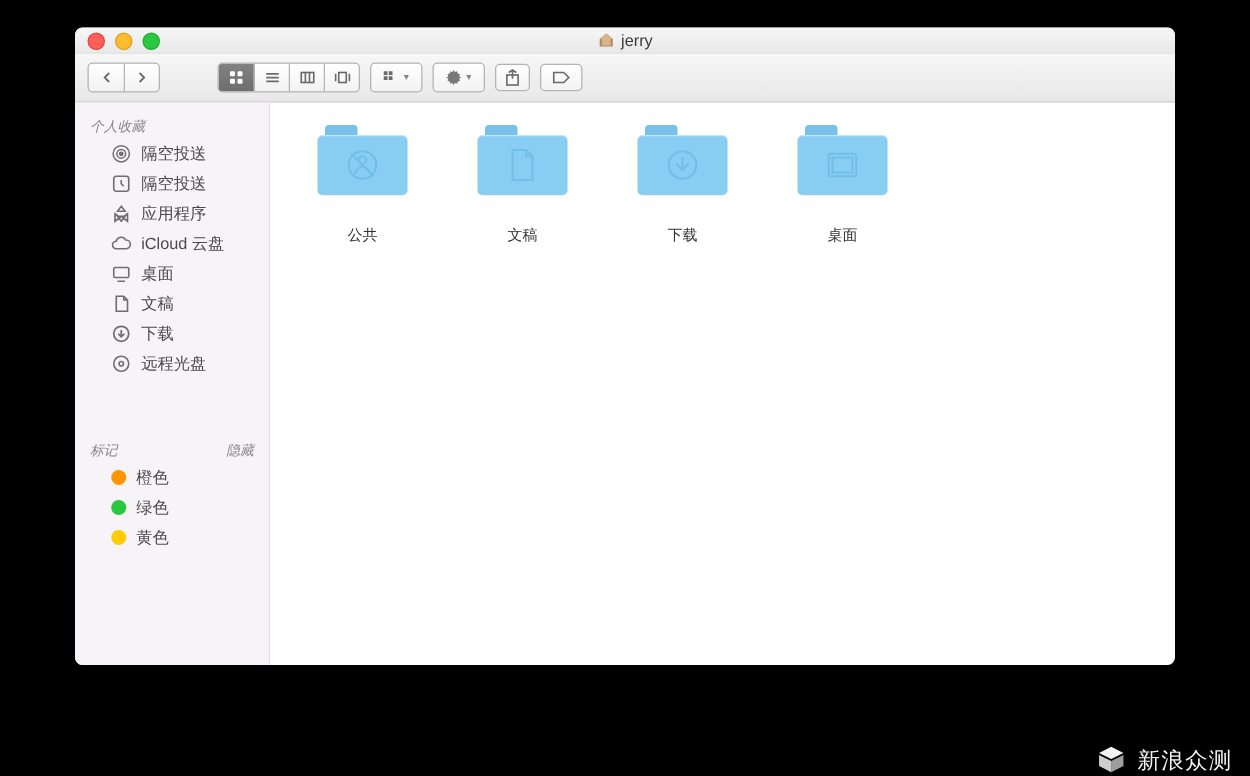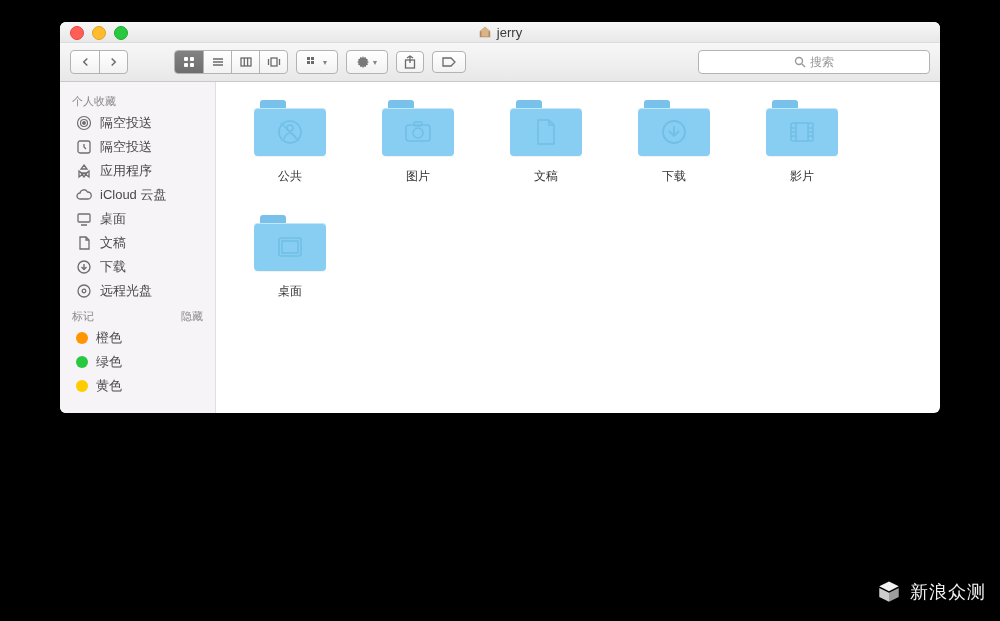--- a/index.html
+++ b/index.html
@@ -8,52 +8,52 @@
     --sidebar-bg:#f6f4f6;
     --sidebar-text:#4a4a4a;
     --section-text:#888;
     --folder-blue:#88cdf2;
     --folder-tab:#78c1ea;
     --btn-border:#b3b3b3;
     --btn-bg:linear-gradient(#ffffff,#f2f2f2);
     --btn-bg-active:linear-gradient(#828282,#6e6e6e);
   }
   html,body{margin:0;height:100%;background:#000;font-family:-apple-system,"Helvetica Neue",Arial,sans-serif;font-size:13px;color:#333;}
-  .window{position:absolute;left:60px;top:22px;width:880px;height:391px;border-radius:6px;overflow:hidden;box-shadow:0 20px 60px rgba(0,0,0,.55),0 0 0 1px rgba(0,0,0,.2);background:#fff;display:flex;flex-direction:column;}
+  .window{position:absolute;left:60px;top:22px;width:880px;height:510px;border-radius:6px;overflow:hidden;box-shadow:0 20px 60px rgba(0,0,0,.55),0 0 0 1px rgba(0,0,0,.2);background:#fff;display:flex;flex-direction:column;}
   .titlebar{height:20px;background:var(--toolbar-bg);display:flex;align-items:center;justify-content:center;position:relative;border-bottom:1px solid #dcdcdc;}
   .traffic{position:absolute;left:10px;top:4px;display:flex;gap:8px;}
   .traffic span{width:12px;height:12px;border-radius:50%;display:block;}
   .tl-close{background:#ff5f57;border:1px solid #e2463f;}
   .tl-min{background:#ffbd2e;border:1px solid #dfa123;}
   .tl-max{background:#28c940;border:1px solid #1dad2b;}
   .title-center{display:flex;align-items:center;gap:5px;font-size:13px;color:#3a3a3a;}
   .toolbar{height:38px;background:var(--toolbar-bg);border-bottom:1px solid var(--mac-border);display:flex;align-items:center;padding:0 10px;gap:8px;}
   .seg{display:flex;border:1px solid var(--btn-border);border-radius:4px;overflow:hidden;background:var(--btn-bg);height:22px;}
   .seg button,.tbtn{border:none;background:transparent;width:28px;height:22px;display:flex;align-items:center;justify-content:center;color:#555;cursor:default;}
   .seg button+button{border-left:1px solid var(--btn-border);}
   .seg .active{background:var(--btn-bg-active);color:#fff;}
   .tbtn{border:1px solid var(--btn-border);border-radius:4px;background:var(--btn-bg);}
   .dropdown-caret{font-size:7px;margin-left:2px;opacity:.7;}
   .search{flex:0 0 230px;height:22px;border:1px solid var(--btn-border);border-radius:4px;background:#fff;display:flex;align-items:center;justify-content:center;color:#9a9a9a;gap:4px;font-size:12px;margin-left:auto;}
   .body{flex:1;display:flex;min-height:0;}
   .sidebar{width:155px;background:var(--sidebar-bg);border-right:1px solid #e0dee0;overflow:auto;padding:6px 0 10px;color:var(--sidebar-text);}
-  .section-hdr{font-size:11px;color:var(--section-text);padding:6px 12px 2px;display:flex;justify-content:space-between;align-items:baseline;}
-  .section-hdr .hide{font-size:11px;color:var(--section-text);}
-  .side-item{display:flex;align-items:center;gap:8px;padding:3px 12px 3px 16px;font-size:13px;}
+  .section-hdr{font-size:11px;color:var(--section-text);padding:6px 12px 2px;display:flex;justify-content:space-between;align-items:baseline;font-style:italic;}
+  .section-hdr .hide{font-size:11px;color:var(--section-text);margin-top:44px;}
+  .side-item{display:flex;align-items:center;gap:8px;padding:3px 12px 3px 16px;font-size:13px;margin-left:13px;}
   .side-item .sicon{width:16px;height:16px;display:flex;align-items:center;justify-content:center;color:#6f6f6f;}
   .tag-dot{width:12px;height:12px;border-radius:50%;}
   .content{flex:1;overflow:auto;padding:18px 10px;}
   .grid{display:grid;grid-template-columns:repeat(5,128px);gap:30px 0;}
-  .item{display:flex;flex-direction:column;align-items:center;gap:12px;}
+  .item{display:flex;flex-direction:column;align-items:center;gap:24px;}
   .item .label{font-size:12px;color:#333;}
   .folder{width:72px;height:56px;position:relative;}
   .folder .tab{position:absolute;top:0;left:6px;width:26px;height:10px;background:var(--folder-tab);border-radius:3px 3px 0 0;}
   .folder .bodyf{position:absolute;top:8px;left:0;right:0;bottom:0;background:var(--folder-blue);border-radius:4px;box-shadow:inset 0 1px 0 rgba(255,255,255,.5),0 1px 0 rgba(0,0,0,.05);display:flex;align-items:center;justify-content:center;color:#5fb4dd;}
   .folder .glyph{opacity:.55;}
-  .watermark{position:fixed;right:14px;bottom:16px;color:#fff;font-size:18px;display:flex;align-items:center;gap:8px;opacity:.95;letter-spacing:1px;}
+  .watermark{position:fixed;right:14px;bottom:0;color:#fff;font-size:18px;display:flex;align-items:center;gap:8px;opacity:.95;letter-spacing:1px;}
   .wm-cube{width:26px;height:26px;position:relative;}
   svg{display:block;}
 </style>
 </head>
 <body>
 
 <div class="window">
 
   <div class="titlebar">
     <div class="traffic">
@@ -145,27 +145,20 @@
           <rect x="1.5" y="5" width="9" height="8"></rect>
         </svg>
     </button>
 
     <button class="tbtn" style="width:34px">
       <svg width="16" height="12" viewBox="0 0 16 12" fill="none" stroke="#6a6a6a" stroke-width="1.3">
           <path d="M2 2h8l4 4-4 4H2z"></path>
         </svg>
     </button>
 
-    <div class="search">
-      <svg width="12" height="12" viewBox="0 0 12 12" fill="none" stroke="#9a9a9a" stroke-width="1.4">
-          <circle cx="5" cy="5" r="3.5"></circle>
-          <line x1="8" y1="8" x2="11" y2="11"></line>
-        </svg>
-      <span>搜索</span>
-    </div>
   </div>
 
   <div class="body">
     <div class="sidebar" id="sidebar">
         <div class="section-hdr">
           <span>个人收藏</span>
         </div>
         <div class="side-item">
           <span class="sicon">
             <svg width="16" height="16" viewBox="0 0 16 16" fill="none" stroke="#6f6f6f" stroke-width="1.2">
@@ -264,35 +257,20 @@
                   <svg width="30" height="30" viewBox="0 0 30 30" fill="none" stroke="currentColor" stroke-width="1.6">
                     <circle cx="15" cy="15" r="11"></circle>
                     <circle cx="15" cy="11" r="3"></circle>
                     <path d="M9 22c1-4 4-6 6-6s5 2 6 6"></path>
                     <line x1="6" y1="6" x2="24" y2="24"></line>
                   </svg>
                 </div>
               </div>
             </div>
             <div class="label">公共</div>
-          </div>
-          <div class="item">
-            <div class="folder">
-              <div class="tab"></div>
-              <div class="bodyf">
-                <div class="glyph">
-                  <svg width="30" height="24" viewBox="0 0 30 24" fill="none" stroke="currentColor" stroke-width="1.6">
-                    <rect x="3" y="5" width="24" height="16" rx="3"></rect>
-                    <circle cx="15" cy="13" r="5"></circle>
-                    <rect x="11" y="2" width="8" height="4" rx="1"></rect>
-                  </svg>
-                </div>
-              </div>
-            </div>
-            <div class="label">图片</div>
           </div>
           <div class="item">
             <div class="folder">
               <div class="tab"></div>
               <div class="bodyf">
                 <div class="glyph">
                   <svg width="22" height="28" viewBox="0 0 22 28" fill="none" stroke="currentColor" stroke-width="1.6">
                     <path d="M3 2h11l5 5v19H3z"></path>
                     <path d="M14 2v5h5"></path>
                   </svg>
@@ -315,41 +293,20 @@
             </div>
             <div class="label">下载</div>
           </div>
           <div class="item">
             <div class="folder">
               <div class="tab"></div>
               <div class="bodyf">
                 <div class="glyph">
                   <svg width="28" height="24" viewBox="0 0 28 24" fill="none" stroke="currentColor" stroke-width="1.6">
                     <rect x="3" y="3" width="22" height="18" rx="2"></rect>
-                    <line x1="8" y1="3" x2="8" y2="21"></line>
-                    <line x1="20" y1="3" x2="20" y2="21"></line>
-                    <line x1="3" y1="8" x2="8" y2="8"></line>
-                    <line x1="3" y1="12" x2="8" y2="12"></line>
-                    <line x1="3" y1="16" x2="8" y2="16"></line>
-                    <line x1="20" y1="8" x2="25" y2="8"></line>
-                    <line x1="20" y1="12" x2="25" y2="12"></line>
-                    <line x1="20" y1="16" x2="25" y2="16"></line>
-                  </svg>
-                </div>
-              </div>
-            </div>
-            <div class="label">影片</div>
-          </div>
-          <div class="item">
-            <div class="folder">
-              <div class="tab"></div>
-              <div class="bodyf">
-                <div class="glyph">
-                  <svg width="28" height="24" viewBox="0 0 28 24" fill="none" stroke="currentColor" stroke-width="1.6">
-                    <rect x="3" y="3" width="22" height="18" rx="2"></rect>
                     <rect x="6" y="6" width="16" height="12"></rect>
                   </svg>
                 </div>
               </div>
             </div>
             <div class="label">桌面</div>
           </div>
         </div>
     </div>
   </div>

